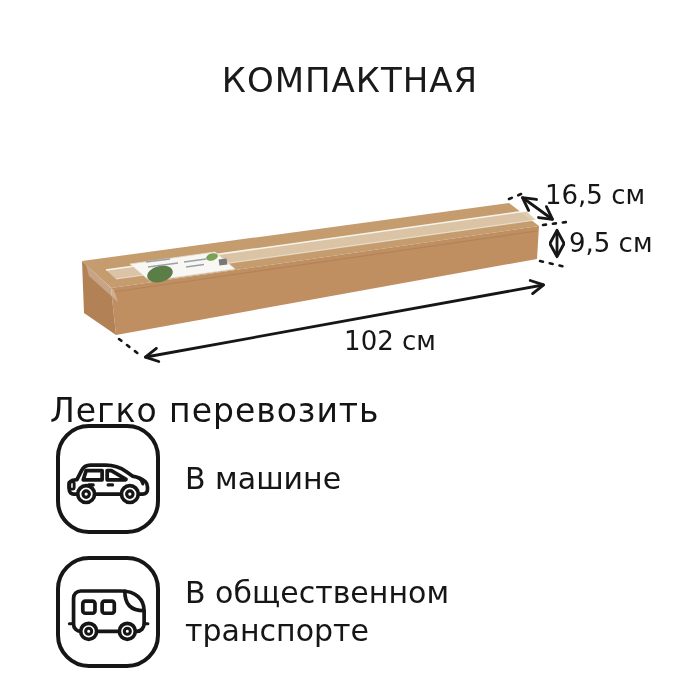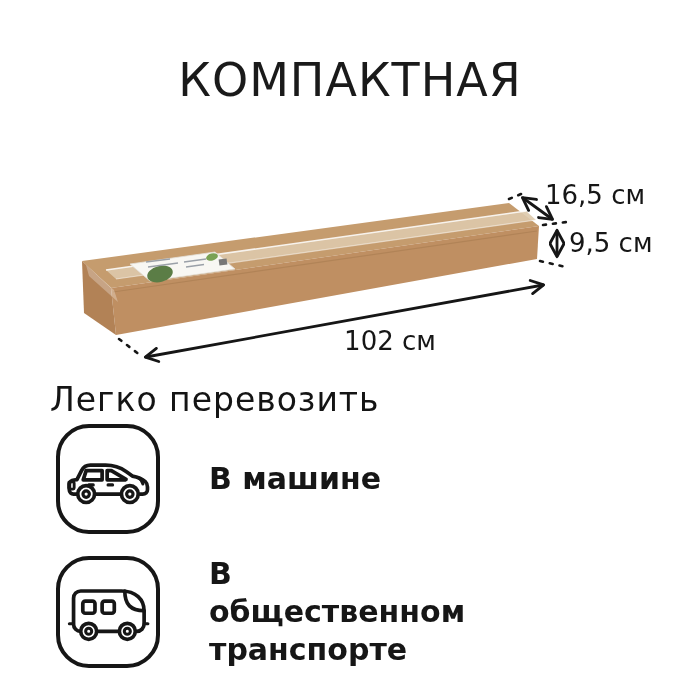--- a/index.html
+++ b/index.html
@@ -8,60 +8,59 @@
     width:700px;height:700px;
     background:#ffffff;
     overflow:hidden;
     font-family:"DejaVu Sans","Liberation Sans",sans-serif;
     color:#161616;
   }
   
   .title{
     position:absolute;left:0;top:54px;width:700px;
     text-align:center;
-    font-size:46px;line-height:52px;
+    font-size:34px;line-height:52px;
     letter-spacing:1px;
     font-weight:500;
     color:#1a1a1a;
   }
   
   .box-svg{
     position:absolute;left:0;top:155px;width:700px;height:250px;
   }
   .dim-text{
     font-family:"DejaVu Sans","Liberation Sans",sans-serif;
     font-size:26px;fill:#161616;
   }
   .dim-line{stroke:#161616;stroke-width:2.8;fill:none;stroke-linecap:round;}
   .dash-line{stroke:#161616;stroke-width:2.6;fill:none;stroke-linecap:round;stroke-dasharray:3 7;}
   
   .transport-heading{
-    position:absolute;left:50px;top:380px;
+    position:absolute;left:50px;top:391px;
     font-size:33px;letter-spacing:1px;font-weight:500;color:#141414;
   }
   .transport-row{
     position:absolute;left:56px;
     display:flex;align-items:center;
   }
   .row-car{top:424px;height:110px;}
   .row-bus{top:556px;height:112px;}
   .icon-card{
     width:104px;height:110px;flex:0 0 auto;
     border:4px solid #161616;border-radius:33px;
     box-sizing:border-box;
     display:flex;align-items:center;justify-content:center;
     background:#ffffff;
   }
   .row-bus .icon-card{height:112px;}
   .transport-label{
-    margin-left:49px;
+    margin-left:25px;
     font-size:30px;line-height:38px;
     max-width:280px;
     color:#161616;
-    font-weight:bold;
   }
 </style>
 </head>
 <body>
 
 <div class="stage">
 
   <div class="title">
     <div>КОМПАКТНАЯ</div>
   </div>

